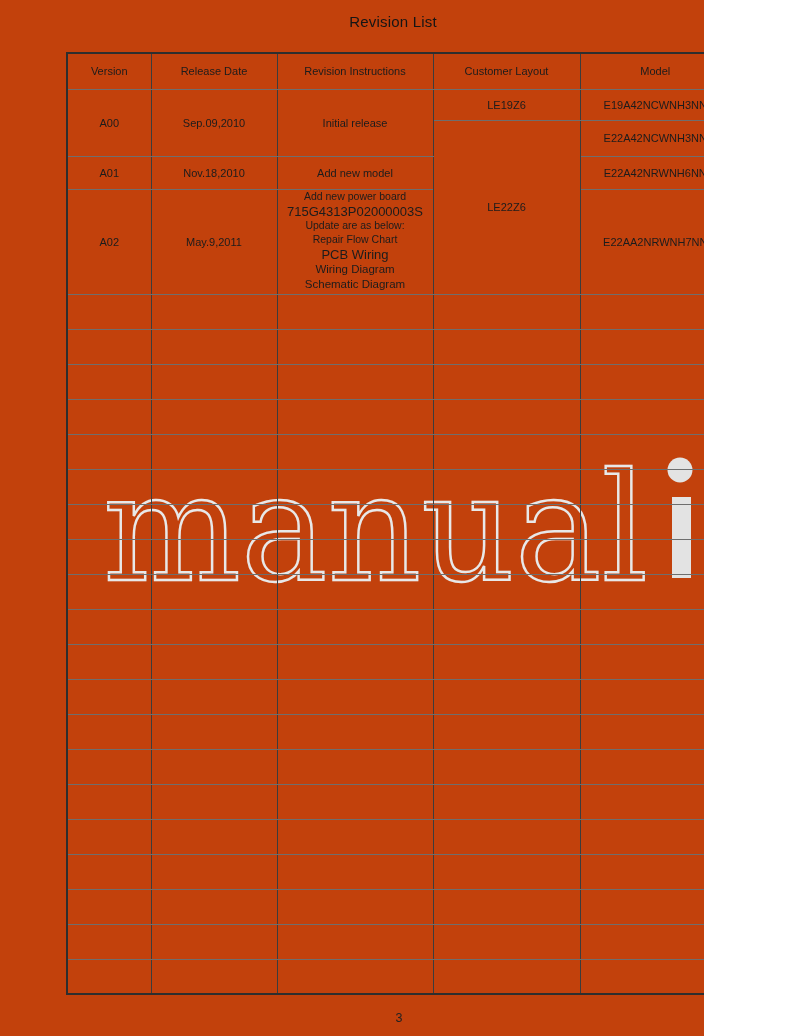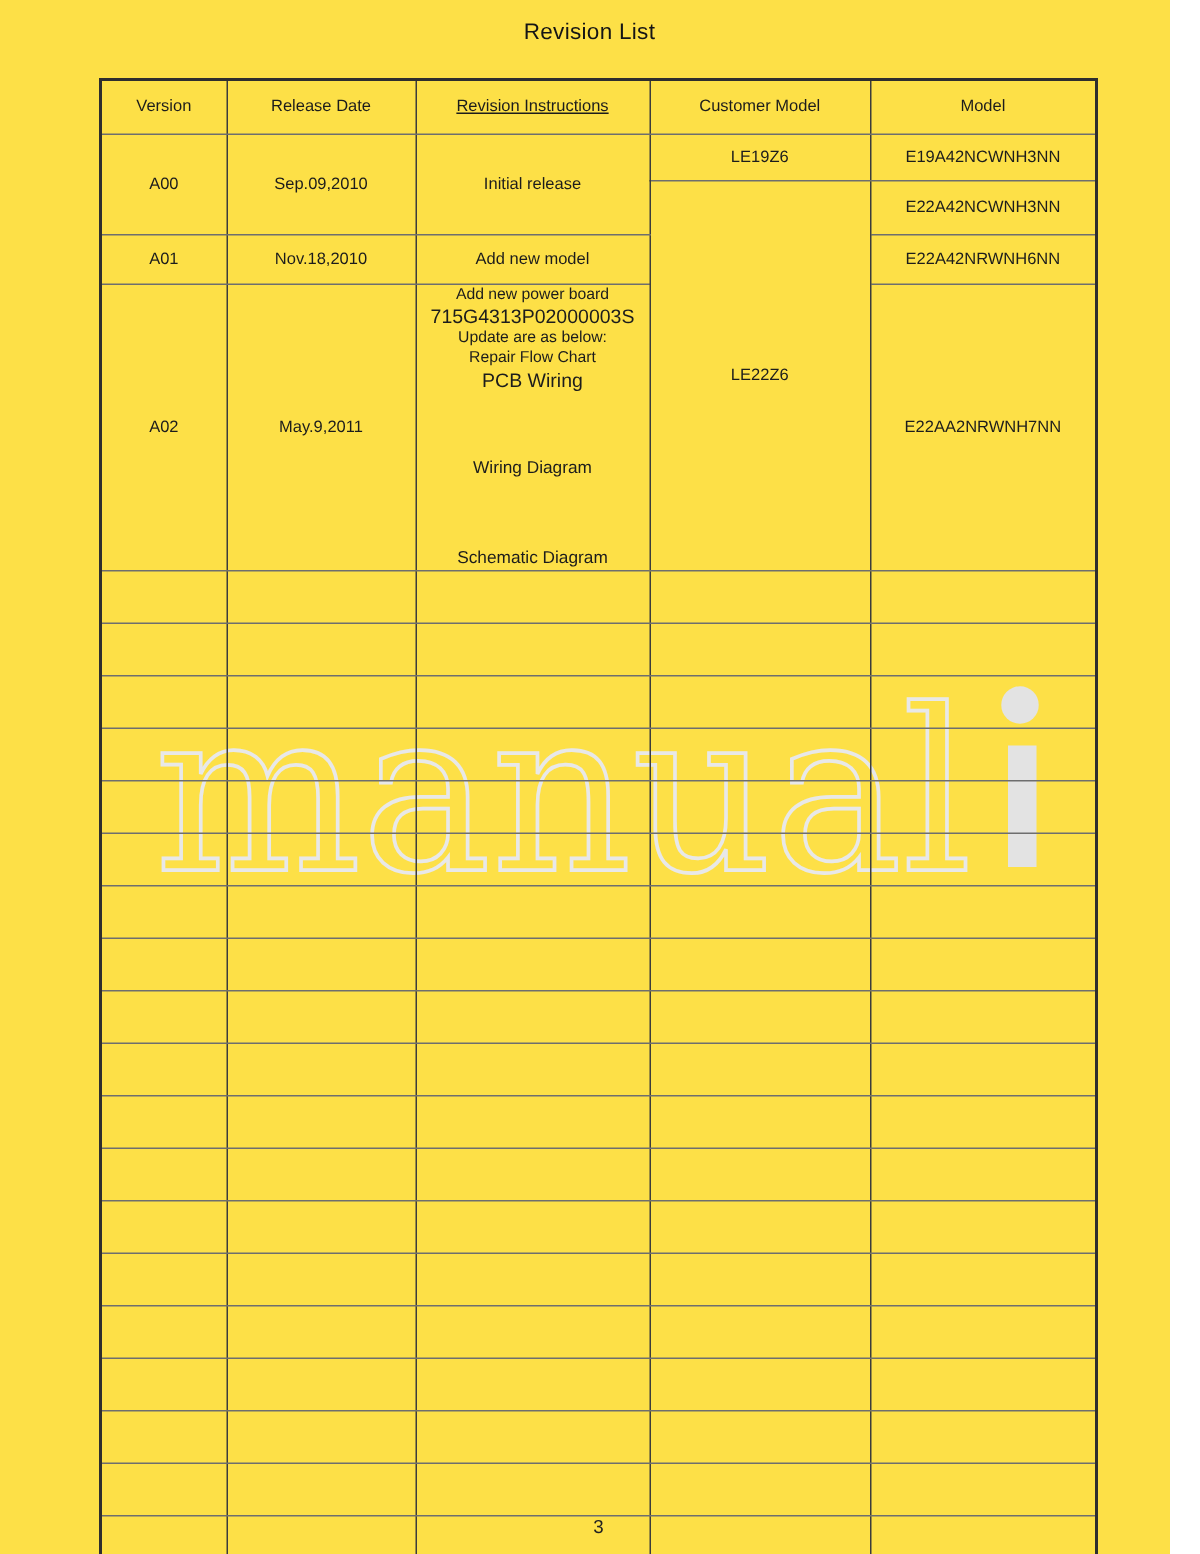--- a/index.html
+++ b/index.html
@@ -1,19 +1,19 @@
 <!DOCTYPE html>
 <html><head>
 <meta charset="utf-8">
 <style>
   html,body{margin:0;padding:0;background:#ffffff;}
   .page{
     position:relative;
-    width:780px;height:1036px;
-    background:#fde047;
+    width:704px;height:1036px;
+    background:#c2410c;
     font-family:"Liberation Sans",sans-serif;
     color:#1c1c1c;
     overflow:hidden;
   }
   .doc-title{
     position:absolute;top:13px;left:0;
     width:786px;padding-right:14px;
     text-align:center;
     font-size:15px;
     letter-spacing:0.2px;
@@ -50,31 +50,31 @@
     overflow:hidden;
   }
   .hdr-row{height:36px;padding-left:32px;}
   .row-a00-1{height:31px;}
   .row-a00-2{height:36px;}
   .row-a01{height:33px;}
   .row-a02{height:105px;}
   .row-empty{height:35px;}
   .hdr-version{font-size:13.5px;}
   .hdr-release{font-size:11px;}
-  .hdr-instructions{font-size:13.5px;text-decoration:underline;}
+  .hdr-instructions{font-size:13.5px;}
   .hdr-customer{font-size:12px;}
   .hdr-model{font-size:13px;}
   .sm{font-size:10.5px;}
   .cell-instructions{
     text-align:left;
     vertical-align:top;
     padding:3px 2px 0 5px;
   }
   .ln-sm{font-size:10.5px;line-height:13.8px;}
-  .ln-md{font-size:11.5px;line-height:15.5px;margin-top:44px;}
+  .ln-md{font-size:11.5px;line-height:15.5px;}
   .ln-lg{font-size:13px;line-height:15.3px;}
   .page-number{
     position:absolute;top:1011px;left:0;
     width:798px;
     text-align:center;
     font-size:12.5px;
     color:#222222;
   }
 </style>
 </head>
@@ -96,21 +96,21 @@
       <col style="width:126px">
       <col style="width:156px">
       <col style="width:147px">
       <col style="width:151px">
     </colgroup>
     <tbody>
         <tr class="hdr-row">
           <th class="hdr-version">Version</th>
           <th class="hdr-release">Release Date</th>
           <th class="hdr-instructions">Revision Instructions</th>
-          <th class="hdr-customer">Customer Model</th>
+          <th class="hdr-customer">Customer Layout</th>
           <th class="hdr-model">Model</th>
         </tr>
         <tr class="row-a00-1">
           <td rowspan="2">A00</td>
           <td rowspan="2">Sep.09,2010</td>
           <td rowspan="2" class="sm">Initial release</td>
           <td>LE19Z6</td>
           <td>E19A42NCWNH3NN</td>
         </tr>
         <tr class="row-a00-2">

